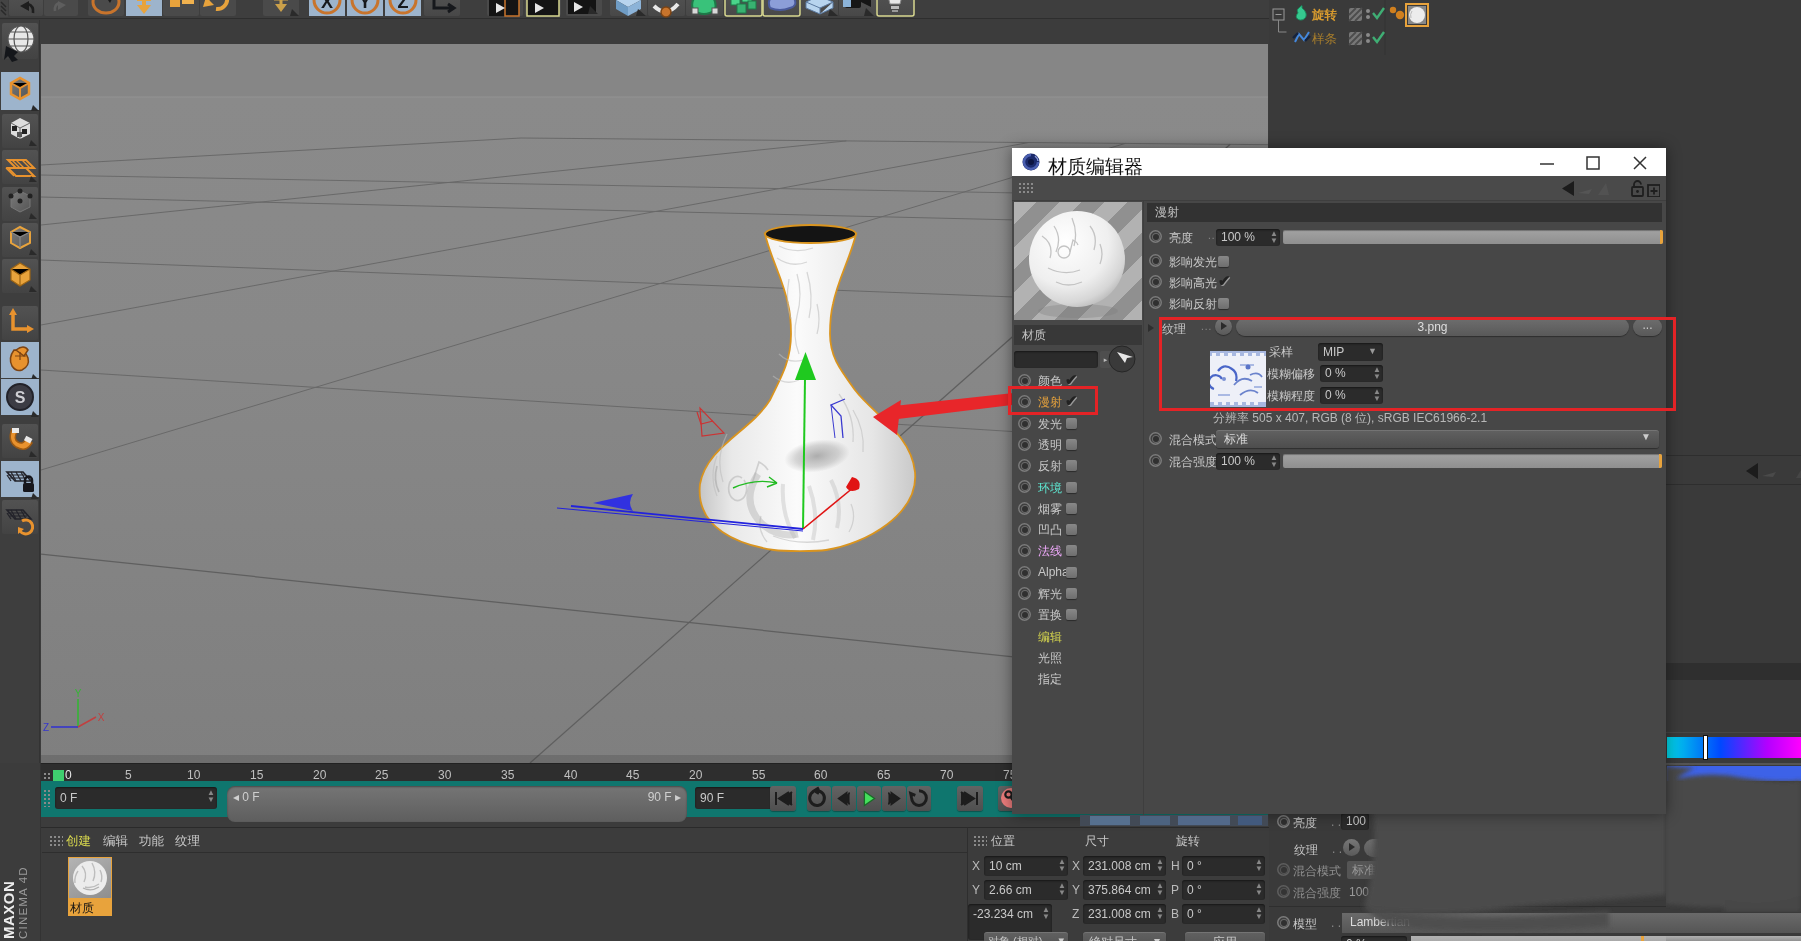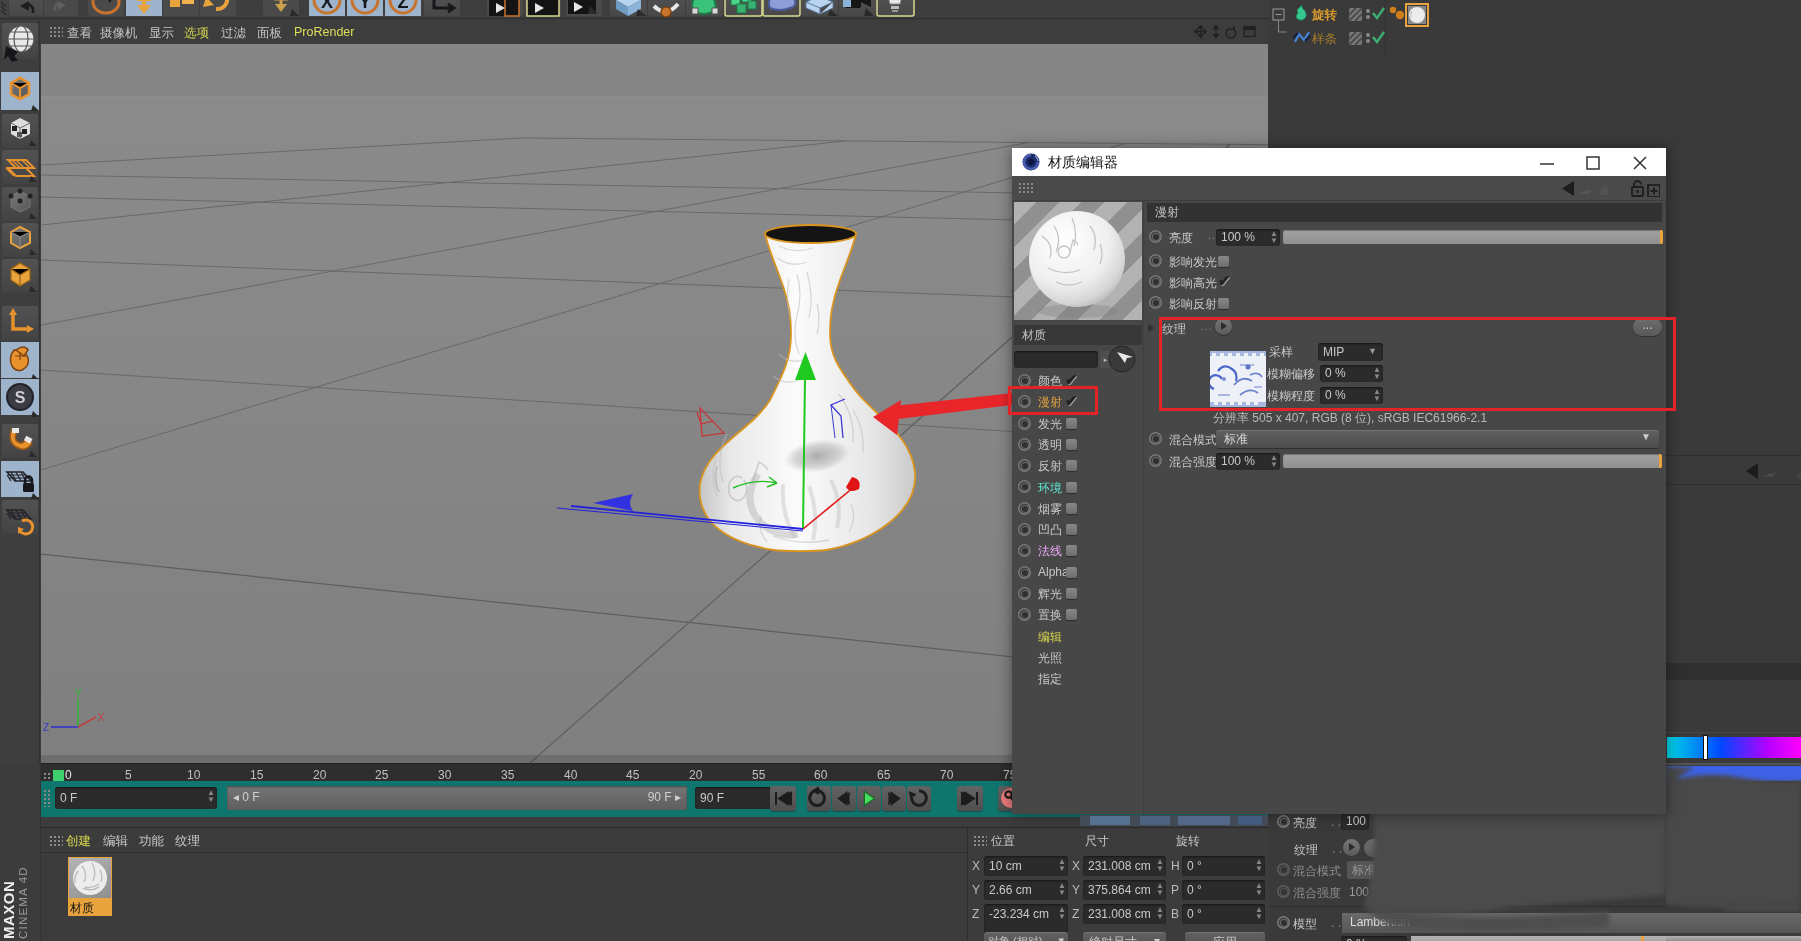--- a/index.html
+++ b/index.html
@@ -205,37 +205,20 @@
       <path d="M33 473 l6 6 l-8 0 Z" fill="#2a2a2a"></path>
 
       <rect x="2" y="480" width="36" height="34" rx="2" fill="url(#lbtn)"></rect>
       <path d="M7 490 h16 l8 9 h-16 Z" fill="none" stroke="#23232a" stroke-width="1.6"></path>
       <path d="M11 490 l5 9 m-9 -6 l4 6 m5 -9 l5 9 m0 -9 l5 9 M8 493 h17 m-16 3 h18" stroke="#23232a" stroke-width="1.2"></path>
       <path d="M22 501 a7 7 0 1 1 -2 10" stroke="#e8922e" stroke-width="3" fill="none"></path>
       <path d="M18 507 l6 2 l-6 5 Z" fill="#e8922e"></path>
     </svg>
   </div>
 
-  <div class="abs" style="left:41px;top:20px;width:1227px;height:24px;background:#3d3d3d;color:#c4c4c4;font-size:12.5px;">
-    <div class="abs dots" style="left:8px;top:6px;width:14px;height:12px;"></div>
-    <div class="abs" style="left:26px;top:5px;">查看</div>
-    <div class="abs" style="left:59px;top:5px;">摄像机</div>
-    <div class="abs" style="left:108px;top:5px;">显示</div>
-    <div class="abs" style="left:143px;top:5px;color:#d6d64e;">选项</div>
-    <div class="abs" style="left:180px;top:5px;">过滤</div>
-    <div class="abs" style="left:216px;top:5px;">面板</div>
-    <div class="abs" style="left:253px;top:5px;color:#dede5a;">ProRender</div>
-    <svg class="abs" style="right:12px;top:5px" width="62" height="14">
-      <path d="M6.5 1 v11 M1 6.5 h11 M6.5 0.5 l-2 2.5 h4 Z M6.5 12.5 l-2 -2.5 h4 Z M0.5 6.5 l2.5 -2 v4 Z M12.5 6.5 l-2.5 -2 v4 Z" stroke="#222" stroke-width="1.3" fill="#222"></path>
-      <path d="M22 1 v11 M22 0.5 l-2.5 3 h5 Z M22 12.5 l-2.5 -3 h5 Z" stroke="#222" stroke-width="1.3" fill="#222"></path>
-      <path d="M36 3.5 a4.8 4.8 0 1 0 4.5 1.5 M40 1 v3.5 h-3.5" stroke="#222" stroke-width="1.5" fill="none"></path>
-      <rect x="50" y="1.5" width="11" height="10" fill="none" stroke="#222" stroke-width="1.3"></rect>
-      <rect x="50" y="1.5" width="11" height="3.5" fill="#222"></rect>
-    </svg>
-  </div>
 
   <div class="abs" style="left:41px;top:44px;width:1227px;height:719px;background:linear-gradient(#868686 0,#868686 52px,#939393 53px,#8a8a8a 54px,#888888 40%,#7f7f7f 100%);">
     <svg class="abs" style="left:0;top:0" width="1227" height="719">
       <line x1="0.0" y1="121.0" x2="480.0" y2="94.0" stroke="#696969" stroke-width="1.0"></line>
 <line x1="480.0" y1="94.0" x2="1228.0" y2="100.7" stroke="#696969" stroke-width="1.0"></line>
 <line x1="0.0" y1="510.0" x2="1228.0" y2="639.9" stroke="#5f5f5f" stroke-width="1.25"></line>
 <line x1="0.0" y1="326.0" x2="1228.0" y2="403.8" stroke="#696969" stroke-width="1.0"></line>
 <line x1="0.0" y1="216.0" x2="1228.0" y2="262.7" stroke="#696969" stroke-width="1.0"></line>
 <line x1="0.0" y1="153.0" x2="1228.0" y2="181.9" stroke="#696969" stroke-width="1.0"></line>
 <line x1="0.0" y1="131.0" x2="1228.0" y2="153.6" stroke="#696969" stroke-width="1.0" opacity="0.95"></line>
@@ -407,21 +390,21 @@
 <div class="abs" style="left:1150px;top:4px;color:#c0c0c0;">90</div>
 <svg class="abs" style="left:0;top:0" width="1760" height="28">
         <path d="M18.0 22 v5 M30.5 24 v3 M43.1 24 v3 M55.6 24 v3 M68.2 24 v3 M80.7 22 v5 M93.2 24 v3 M105.8 24 v3 M118.3 24 v3 M130.9 24 v3 M143.4 22 v5 M155.9 24 v3 M168.5 24 v3 M181.0 24 v3 M193.6 24 v3 M206.1 22 v5 M218.6 24 v3 M231.2 24 v3 M243.7 24 v3 M256.3 24 v3 M268.8 22 v5 M281.3 24 v3 M293.9 24 v3 M306.4 24 v3 M319.0 24 v3 M331.5 22 v5 M344.0 24 v3 M356.6 24 v3 M369.1 24 v3 M381.7 24 v3 M394.2 22 v5 M406.7 24 v3 M419.3 24 v3 M431.8 24 v3 M444.4 24 v3 M456.9 22 v5 M469.4 24 v3 M482.0 24 v3 M494.5 24 v3 M507.1 24 v3 M519.6 22 v5 M532.1 24 v3 M544.7 24 v3 M557.2 24 v3 M569.8 24 v3 M582.3 22 v5 M594.8 24 v3 M607.4 24 v3 M619.9 24 v3 M632.5 24 v3 M645.0 22 v5 M657.5 24 v3 M670.1 24 v3 M682.6 24 v3 M695.2 24 v3 M707.7 22 v5 M720.2 24 v3 M732.8 24 v3 M745.3 24 v3 M757.9 24 v3 M770.4 22 v5 M782.9 24 v3 M795.5 24 v3 M808.0 24 v3 M820.6 24 v3 M833.1 22 v5 M845.6 24 v3 M858.2 24 v3 M870.7 24 v3 M883.3 24 v3 M895.8 22 v5 M908.3 24 v3 M920.9 24 v3 M933.4 24 v3 M946.0 24 v3 M958.5 22 v5 M971.0 24 v3 M983.6 24 v3 M996.1 24 v3 M1008.7 24 v3 M1021.2 22 v5 M1033.7 24 v3 M1046.3 24 v3 M1058.8 24 v3 M1071.4 24 v3 M1083.9 22 v5 M1096.4 24 v3 M1109.0 24 v3 M1121.5 24 v3 M1134.1 24 v3 M1146.6 22 v5 M1159.1 24 v3 M1171.7 24 v3 M1184.2 24 v3 M1196.8 24 v3 M1209.3 22 v5 M1221.8 24 v3 M1234.4 24 v3 M1246.9 24 v3 M1259.5 24 v3 M1272.0 22 v5 M1284.5 24 v3 M1297.1 24 v3 M1309.6 24 v3 M1322.2 24 v3 M1334.7 22 v5 M1347.2 24 v3 M1359.8 24 v3 M1372.3 24 v3 M1384.9 24 v3 M1397.4 22 v5 M1409.9 24 v3 M1422.5 24 v3 M1435.0 24 v3 M1447.6 24 v3 M1460.1 22 v5 M1472.6 24 v3 M1485.2 24 v3 M1497.7 24 v3 M1510.3 24 v3 M1522.8 22 v5 M1535.3 24 v3 M1547.9 24 v3 M1560.4 24 v3 M1573.0 24 v3 M1585.5 22 v5 M1598.0 24 v3 M1610.6 24 v3 M1623.1 24 v3 M1635.7 24 v3 M1648.2 22 v5 M1660.7 24 v3 M1673.3 24 v3 M1685.8 24 v3 M1698.4 24 v3 M1710.9 22 v5 M1723.4 24 v3 M1736.0 24 v3 M1748.5 24 v3" stroke="#b5b5b5" stroke-width="1"></path>
       </svg>
 <div class="abs" style="left:12px;top:6px;width:11px;height:17px;background:#3fcf6f;"></div>
 <div class="abs" style="left:24px;top:4px;color:#e8e8e8;">0</div>
   </div>
   <div class="abs" style="left:41px;top:781px;width:1227px;height:36px;background:#0f766e;">
     <div class="abs dots" style="left:2px;top:8px;width:8px;height:18px;"></div>
     <div class="abs fld" style="left:14px;top:6px;width:162px;height:22px;line-height:20px;">0 F<span class="spin">▲<br>▼</span></div>
-    <div class="abs" style="left:186px;top:5px;width:460px;height:24px;background:linear-gradient(#757575,#5e5e5e);border-radius:0;box-shadow:inset 0 1px 2px rgba(0,0,0,.4);">
+    <div class="abs" style="left:186px;top:5px;width:460px;height:36px;background:linear-gradient(#757575,#5e5e5e);border-radius:8px;box-shadow:inset 0 1px 2px rgba(0,0,0,.4);">
       <span style="position:absolute;left:6px;top:4px;color:#cfcfcf;">◂ 0 F</span>
       <span style="position:absolute;right:6px;top:4px;color:#cfcfcf;">90 F ▸</span>
     </div>
     <div class="abs fld" style="left:654px;top:6px;width:89px;height:22px;line-height:20px;">90 F<span class="spin">▲<br>▼</span></div>
     <div class="abs" style="left:729px;top:5px;width:26px;height:25px;background:linear-gradient(#636363,#4f4f4f);border-radius:3px;box-shadow:0 1px 1px rgba(0,0,0,.3);"><svg width="100%" height="100%" viewBox="0 0 26 25">
           <path d="M6 6 v13 M19 6 L9 12.5 L19 19 M22 6 L13 12.5 L22 19" fill="#1d1d1d" stroke="#1d1d1d" stroke-width="2"></path>
         </svg></div>
 <div class="abs" style="left:766px;top:5px;width:24px;height:25px;background:linear-gradient(#636363,#4f4f4f);border-radius:3px;box-shadow:0 1px 1px rgba(0,0,0,.3);"><svg width="100%" height="100%" viewBox="0 0 26 25">
           <path d="M7 5 a8 8 0 1 0 4 -1 M13 1 l-5 3 l5 3" fill="none" stroke="#1d1d1d" stroke-width="3.2"></path>
         </svg></div>
@@ -485,21 +468,21 @@
 <div class="abs fld" style="left:115px;top:28px;width:83px;height:20px;line-height:18px;">231.008 cm<span class="spin">▲<br>▼</span></div>
 <div class="abs" style="left:203px;top:31px;color:#bbb;">H</div>
 <div class="abs fld" style="left:214px;top:28px;width:83px;height:20px;line-height:18px;">0 °<span class="spin">▲<br>▼</span></div>
 <div class="abs" style="left:4px;top:55px;color:#bbb;">Y</div>
 <div class="abs fld" style="left:16px;top:52px;width:84px;height:20px;line-height:18px;">2.66 cm<span class="spin">▲<br>▼</span></div>
 <div class="abs" style="left:104px;top:55px;color:#bbb;">Y</div>
 <div class="abs fld" style="left:115px;top:52px;width:83px;height:20px;line-height:18px;">375.864 cm<span class="spin">▲<br>▼</span></div>
 <div class="abs" style="left:203px;top:55px;color:#bbb;">P</div>
 <div class="abs fld" style="left:214px;top:52px;width:83px;height:20px;line-height:18px;">0 °<span class="spin">▲<br>▼</span></div>
 <div class="abs" style="left:4px;top:79px;color:#bbb;">Z</div>
-<div class="abs fld" style="left:16px;top:76px;width:84px;height:36px;line-height:18px;">-23.234 cm<span class="spin">▲<br>▼</span></div>
+<div class="abs fld" style="left:0;top:76px;width:84px;height:36px;line-height:18px;">-23.234 cm<span class="spin">▲<br>▼</span></div>
 <div class="abs" style="left:104px;top:79px;color:#bbb;">Z</div>
 <div class="abs fld" style="left:115px;top:76px;width:83px;height:20px;line-height:18px;">231.008 cm<span class="spin">▲<br>▼</span></div>
 <div class="abs" style="left:203px;top:79px;color:#bbb;">B</div>
 <div class="abs fld" style="left:214px;top:76px;width:83px;height:20px;line-height:18px;">0 °<span class="spin">▲<br>▼</span></div>
 <div class="abs ddown" style="left:16px;top:104px;width:84px;height:22px;padding:2px 4px;font-size:11px;">对象 (相对) <span style="float:right;color:#ccc;">▾</span></div>
 <div class="abs ddown" style="left:115px;top:104px;width:83px;height:22px;padding:2px 6px;">绝对尺寸 <span style="float:right;color:#ccc;">▾</span></div>
 <div class="abs ddown" style="left:217px;top:104px;width:80px;height:22px;padding:2px 6px;text-align:center;">应用</div>
   </div>
 
   <div class="abs" style="left:1269px;top:797px;width:397px;height:144px;background:#3a3a3a;font-size:12px;">
@@ -541,21 +524,21 @@
   </div>
 
   <div class="abs" style="left:1012px;top:148px;width:654px;height:666px;background:#474747;box-shadow:0 0 14px rgba(0,0,0,.45);">
     <div class="abs" style="left:0;top:0;width:654px;height:28px;background:#fff;">
 <svg class="abs" style="left:10px;top:5px" width="18" height="18">
           <circle cx="9" cy="9" r="8.5" fill="#1b2a6b"></circle>
           <path d="M9 2 a7 7 0 1 0 7 7" stroke="#4a5fb0" stroke-width="2.5" fill="none"></path>
           <circle cx="9" cy="9" r="3" fill="#0d1540"></circle>
           <path d="M13 3 a8 8 0 0 1 3 5" stroke="#8a9ad8" stroke-width="1.5" fill="none"></path>
         </svg>
-<div class="abs" style="left:36px;top:6px;color:#111;font-size:14px;">材质编辑器</div>
+<div class="abs" style="left:36px;top:6px;color:#111;font-size:19px;">材质编辑器</div>
 <svg class="abs" style="left:528px;top:8px" width="120" height="14">
           <path d="M0 8 h14" stroke="#333" stroke-width="1.5"></path>
           <rect x="47" y="1" width="12" height="12" fill="none" stroke="#333" stroke-width="1.5"></rect>
           <path d="M94 1 l12 12 M106 1 l-12 12" stroke="#333" stroke-width="1.5"></path>
         </svg>
 </div>
 <div class="abs" style="left:0;top:28px;width:654px;height:25px;background:#4a4a4a;border-bottom:1px solid #3e3e3e;">
 <div class="abs dots" style="left:6px;top:6px;width:15px;height:13px;"></div>
 <svg class="abs" style="left:548px;top:4px" width="100" height="17">
           <path d="M14 1 L2 8.5 L14 16 Z" fill="#1c1c1c"></path>
@@ -652,20 +635,21 @@
 <div class="abs ck" style="left:206px;top:124px;">✔</div>
 <div class="abs radio" style="left:137px;top:148px;"></div>
 <div class="abs" style="left:157px;top:148px;color:#c8c8c8;">影响反射</div>
 <div class="abs chk" style="left:206px;top:150px;"></div>
 <div class="abs" style="left:136px;top:176px;width:0;height:0;border-left:6px solid #2e2e2e;border-top:4px solid transparent;border-bottom:4px solid transparent;"></div>
 <div class="abs" style="left:150px;top:173px;color:#c8c8c8;">纹理</div>
 <div class="abs" style="left:189px;top:173px;color:#8a8a8a;font-size:10px;letter-spacing:1px;">...</div>
 <div class="abs" style="left:203px;top:170px;width:17px;height:17px;border-radius:50%;background:linear-gradient(#777,#5a5a5a);box-shadow:0 1px 1px rgba(0,0,0,.4);">
         <div class="abs" style="left:6px;top:4px;width:0;height:0;border-left:6px solid #2a2a2a;border-top:4.5px solid transparent;border-bottom:4.5px solid transparent;"></div>
       </div>
+<div class="abs" style="left:224px;top:170px;width:393px;height:18px;background:linear-gradient(#6e6e6e,#595959);border-radius:9px;box-shadow:0 1px 1px rgba(0,0,0,.35);color:#dedede;text-align:center;line-height:18px;">3.png</div>
 <div class="abs" style="left:621px;top:170px;width:29px;height:18px;background:linear-gradient(#6e6e6e,#595959);border-radius:9px;box-shadow:0 1px 1px rgba(0,0,0,.35);color:#ccc;text-align:center;line-height:14px;">...</div>
 <div class="abs" style="left:198px;top:203px;width:56px;height:56px;background:#f2f4fa;"><svg width="56" height="56">
           <rect width="56" height="56" fill="#eef0f8"></rect>
           <rect x="0" y="0" width="56" height="5" fill="#a8b8e0"></rect>
           <rect x="0" y="51" width="56" height="5" fill="#a8b8e0"></rect>
           <path d="M2 2 h4 v3 h-4 Z M10 2 h4 v3 h-4 Z M18 2 h4 v3 h-4 Z M26 2 h4 v3 h-4 Z M34 2 h4 v3 h-4 Z M42 2 h4 v3 h-4 Z M50 2 h4 v3 h-4 Z" fill="#f0f2fa"></path>
           <path d="M4 51 h4 v3 h-4 Z M12 51 h4 v3 h-4 Z M20 51 h4 v3 h-4 Z M28 51 h4 v3 h-4 Z M36 51 h4 v3 h-4 Z M44 51 h4 v3 h-4 Z" fill="#f0f2fa"></path>
           <path d="M4 38 a7 7 0 1 1 8 -10 M8 20 q6 -8 14 -2 q6 4 4 12" stroke="#4a66c8" fill="none" stroke-width="2.2"></path>
           <path d="M24 34 q8 -10 18 -4 M30 44 q10 -8 18 -2 M40 24 q8 -4 12 2" stroke="#6a82cc" fill="none" stroke-width="1.8"></path>
           <path d="M8 44 h12 M30 14 h14 M44 36 h8" stroke="#94a6dc" stroke-width="1.4"></path>

